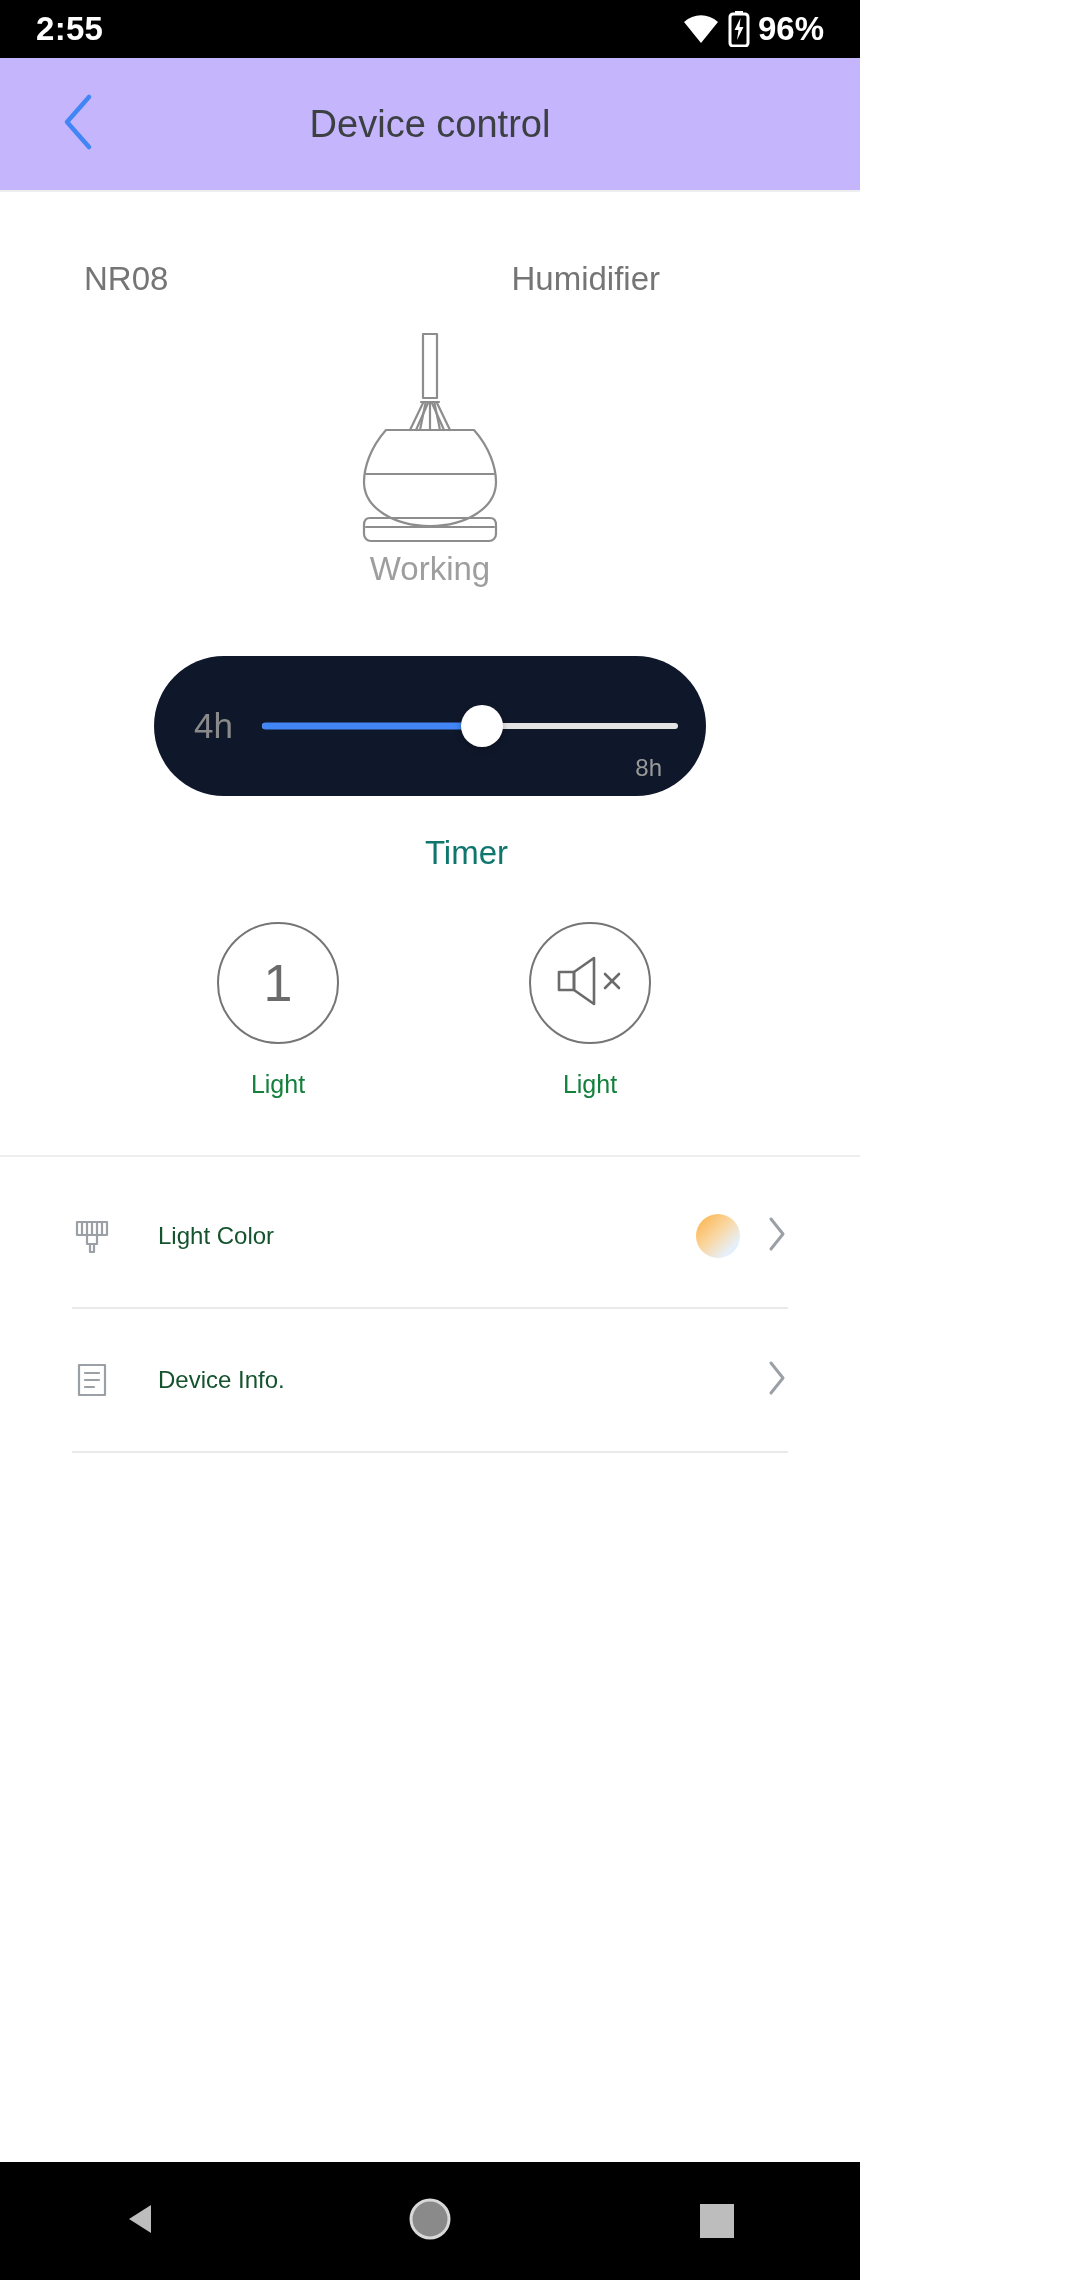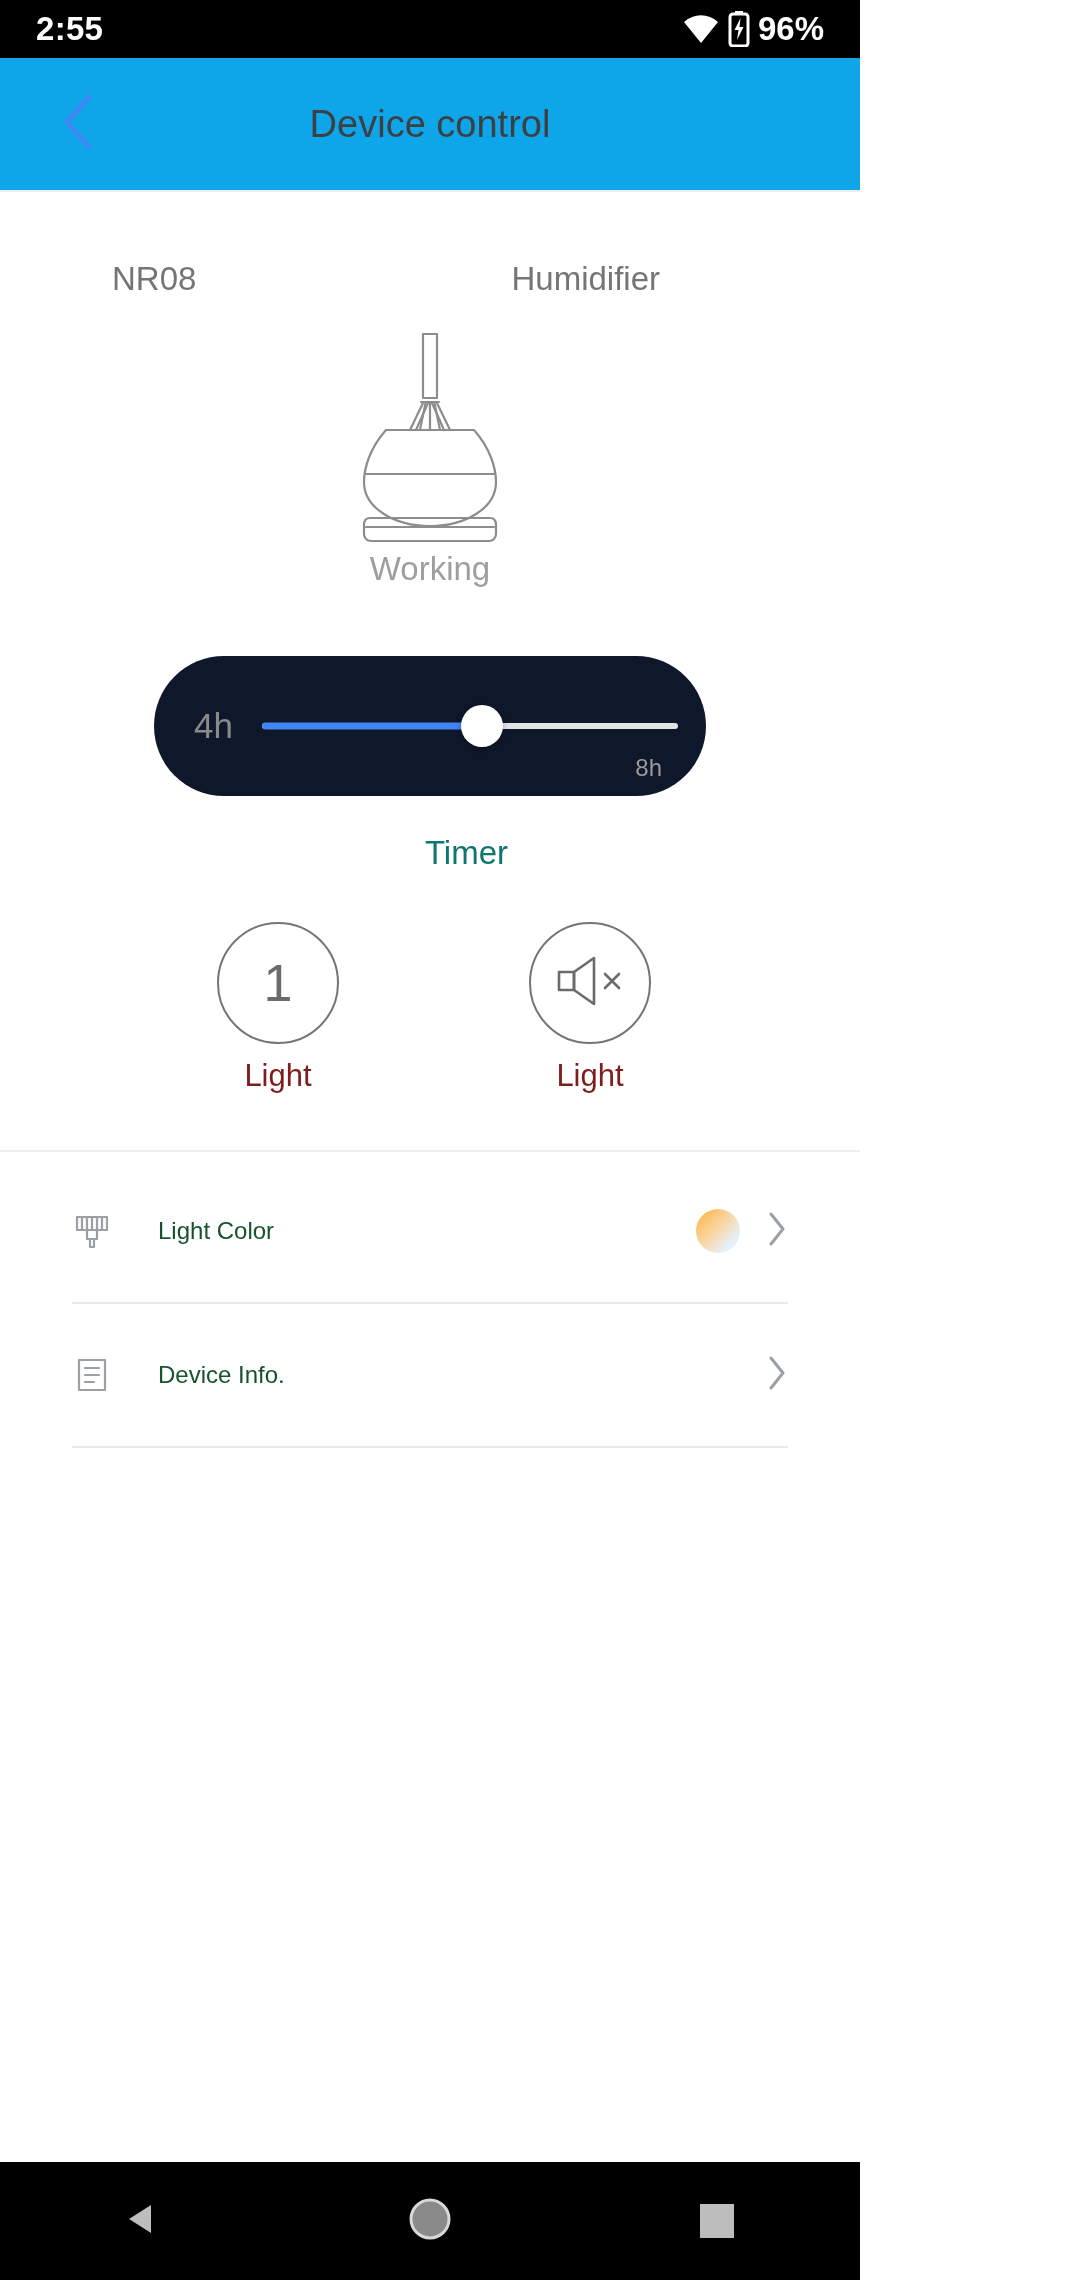--- a/index.html
+++ b/index.html
@@ -41,21 +41,21 @@
   .status-battery-text {
     color: #ffffff;
     font-size: 33px;
     font-weight: 700;
   }
   .sb-icon { display: block; }
 
   
   .app-bar {
     height: 134px;
-    background: #0ea5e9;
+    background: #c4b5fd;
     position: relative;
     display: flex;
     align-items: center;
     justify-content: center;
     border-bottom: 2px solid #eceef0;
     flex: none;
   }
   .back-btn {
     position: absolute;
     left: 40px;
@@ -76,21 +76,21 @@
   .content {
     flex: 1 1 auto;
     background: #ffffff;
     position: relative;
   }
 
   
   .device-row {
     display: flex;
     justify-content: space-between;
-    padding: 68px 200px 0 112px;
+    padding: 68px 200px 0 84px;
     align-items: flex-end;
   }
   .device-row span {
     font-size: 33px;
     color: #757575;
   }
 
   
   .illustration {
     margin-top: 28px;
@@ -195,23 +195,23 @@
     justify-content: center;
     background: #ffffff;
   }
   .circle-btn .num {
     font-size: 52px;
     color: #6b6b6b;
     font-weight: 300;
     line-height: 1;
   }
   .circle-caption {
-    margin-top: 14px;
-    font-size: 31px;
-    color: #7f1d1d;
+    margin-top: 26px;
+    font-size: 25px;
+    color: #15803d;
   }
 
   
   .list-section {
     margin-top: 56px;
     border-top: 2px solid #eceef0;
     padding-top: 8px;
   }
   .list-row {
     height: 144px;

